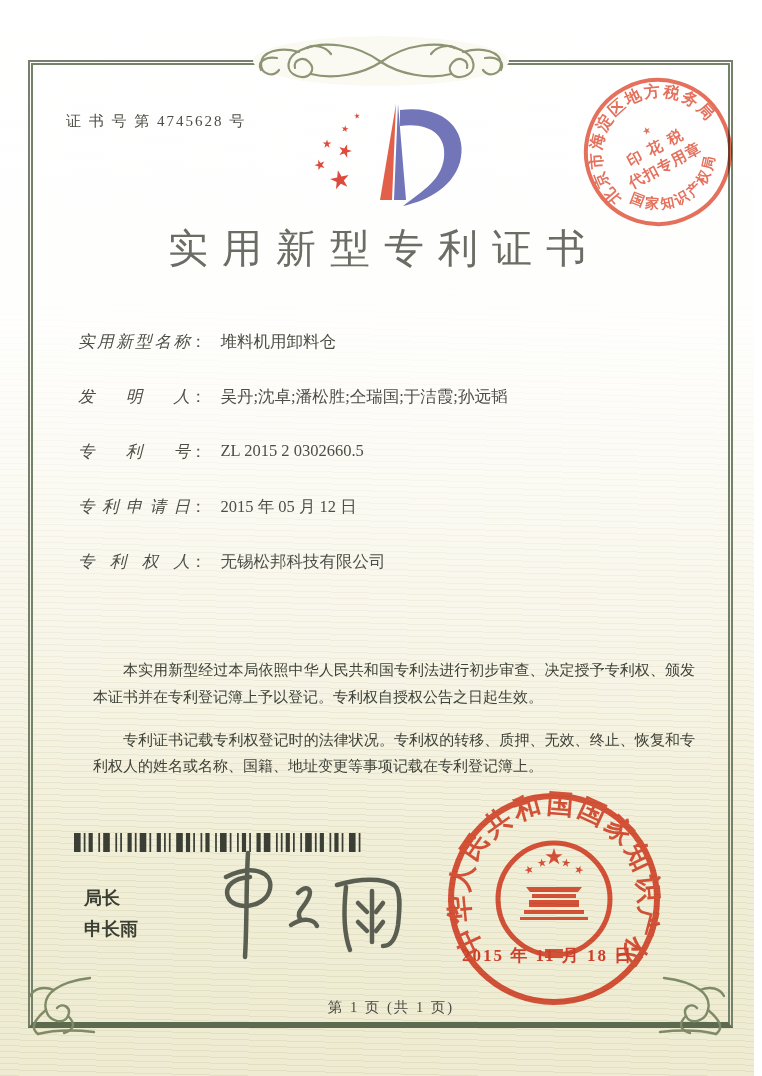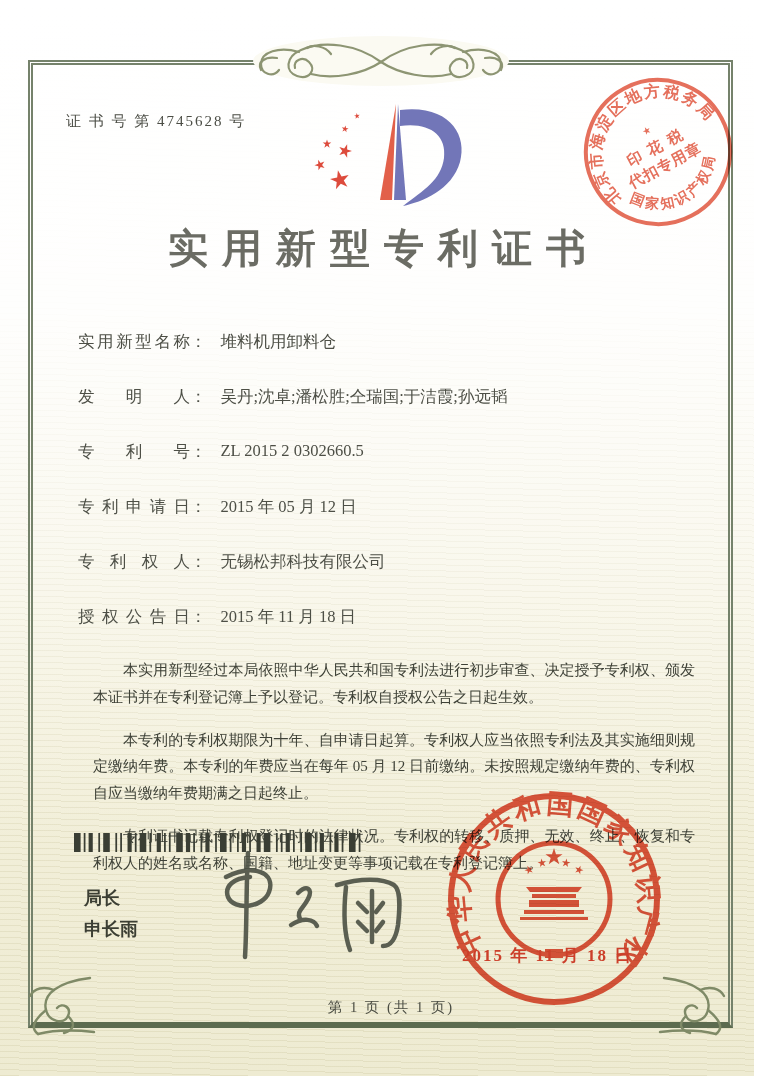--- a/index.html
+++ b/index.html
@@ -14,25 +14,25 @@
   }
   .frame{
     position:absolute; left:28px; top:60px; width:705px; height:968px;
     border:5px double #75826b; border-bottom:6px solid #5c6b4f;
     box-sizing:border-box;
   }
   .cert-no{position:absolute; left:66px; top:112px; font-size:15px; letter-spacing:2px; color:#4b4d45;}
   .logo{position:absolute; left:300px; top:96px; width:180px; height:114px;}
   .title{
     position:absolute; left:0; right:0; top:221px; text-align:center;
-    font-size:40px; font-weight:bold; color:#6b6c64; letter-spacing:14px; padding-left:14px;
+    font-size:40px; font-weight:normal; color:#6b6c64; letter-spacing:14px; padding-left:14px;
   }
   .fields{position:absolute; left:78px; top:331px; right:56px; font-size:16.5px; color:#4d4f46;}
   .frow{height:55px;}
-  .flabel{display:inline-block; width:112px; text-align:justify; text-align-last:justify; vertical-align:top;}
+  .flabel{display:inline-block; width:112px; text-align:justify; text-align-last:justify; vertical-align:top;font-style:italic;}
   .fcolon{display:inline-block; vertical-align:top;}
   .fvalue{margin-left:14px;}
   .body-text{position:absolute; left:77px; top:641px; width:634px;}
   .body-text p{margin:16px; text-indent:2em; font-size:15px; line-height:26.8px; text-align:justify; color:#3e4137;}
   .barcode{position:absolute; left:74px; top:833px; width:292px; height:19px;}
   .barcode rect{fill:#3a3e34;}
   .signer{position:absolute; left:84px; top:883px; font-size:18px; font-weight:bold; color:#3c3f34; line-height:31px;}
   .signature{position:absolute; left:196px; top:845px; width:212px; height:120px;}
   .seal{position:absolute; left:443px; top:788px; width:222px; height:222px; mix-blend-mode:multiply; opacity:.92;}
   .seal-date{position:absolute; left:462px; top:944px; font-size:17px; letter-spacing:2px; color:#cc3f2a; font-weight:bold; z-index:4;}
@@ -120,28 +120,24 @@
     </div>
     <div class="frow">
       <span class="flabel">专利号</span><span class="fcolon">：</span><span class="fvalue">ZL 2015 2 0302660.5</span>
     </div>
     <div class="frow">
       <span class="flabel">专利申请日</span><span class="fcolon">：</span><span class="fvalue">2015 年 05 月 12 日</span>
     </div>
     <div class="frow">
       <span class="flabel">专利权人</span><span class="fcolon">：</span><span class="fvalue">无锡松邦科技有限公司</span>
     </div>
-    <div class="frow">
-      <span class="flabel">授权公告日</span><span class="fcolon">：</span><span class="fvalue">2015 年 11 月 18 日</span>
-    </div>
   </div>
 
   <div class="body-text">
     <p>本实用新型经过本局依照中华人民共和国专利法进行初步审查、决定授予专利权、颁发本证书并在专利登记簿上予以登记。专利权自授权公告之日起生效。</p>
-    <p>本专利的专利权期限为十年、自申请日起算。专利权人应当依照专利法及其实施细则规定缴纳年费。本专利的年费应当在每年 05 月 12 日前缴纳。未按照规定缴纳年费的、专利权自应当缴纳年费期满之日起终止。</p>
     <p>专利证书记载专利权登记时的法律状况。专利权的转移、质押、无效、终止、恢复和专利权人的姓名或名称、国籍、地址变更等事项记载在专利登记簿上。</p>
   </div>
 
   <svg class="barcode" viewBox="0 0 292 19" preserveAspectRatio="none">
     <g id="barcode-bars">
         <rect x="0.00" y="0" width="6.60" height="19"></rect>
         <rect x="9.73" y="0" width="1.73" height="19"></rect>
         <rect x="14.60" y="0" width="4.17" height="19"></rect>
         <rect x="24.33" y="0" width="1.73" height="19"></rect>
         <rect x="29.20" y="0" width="6.60" height="19"></rect>

